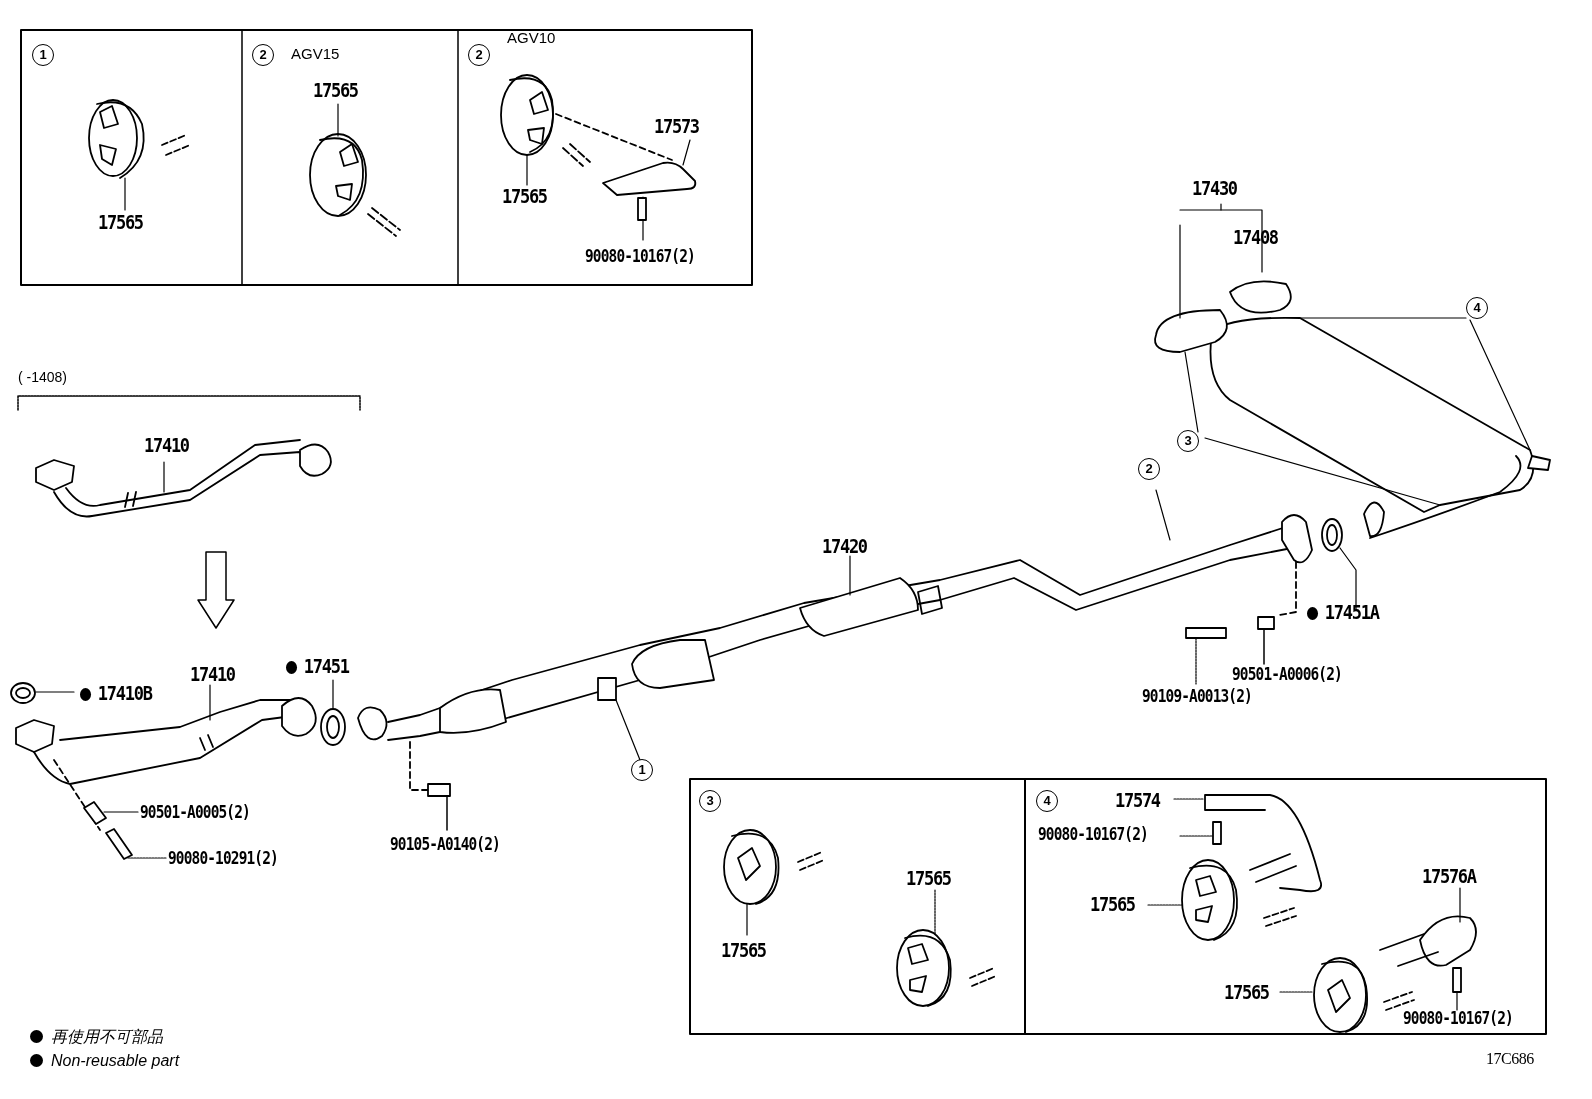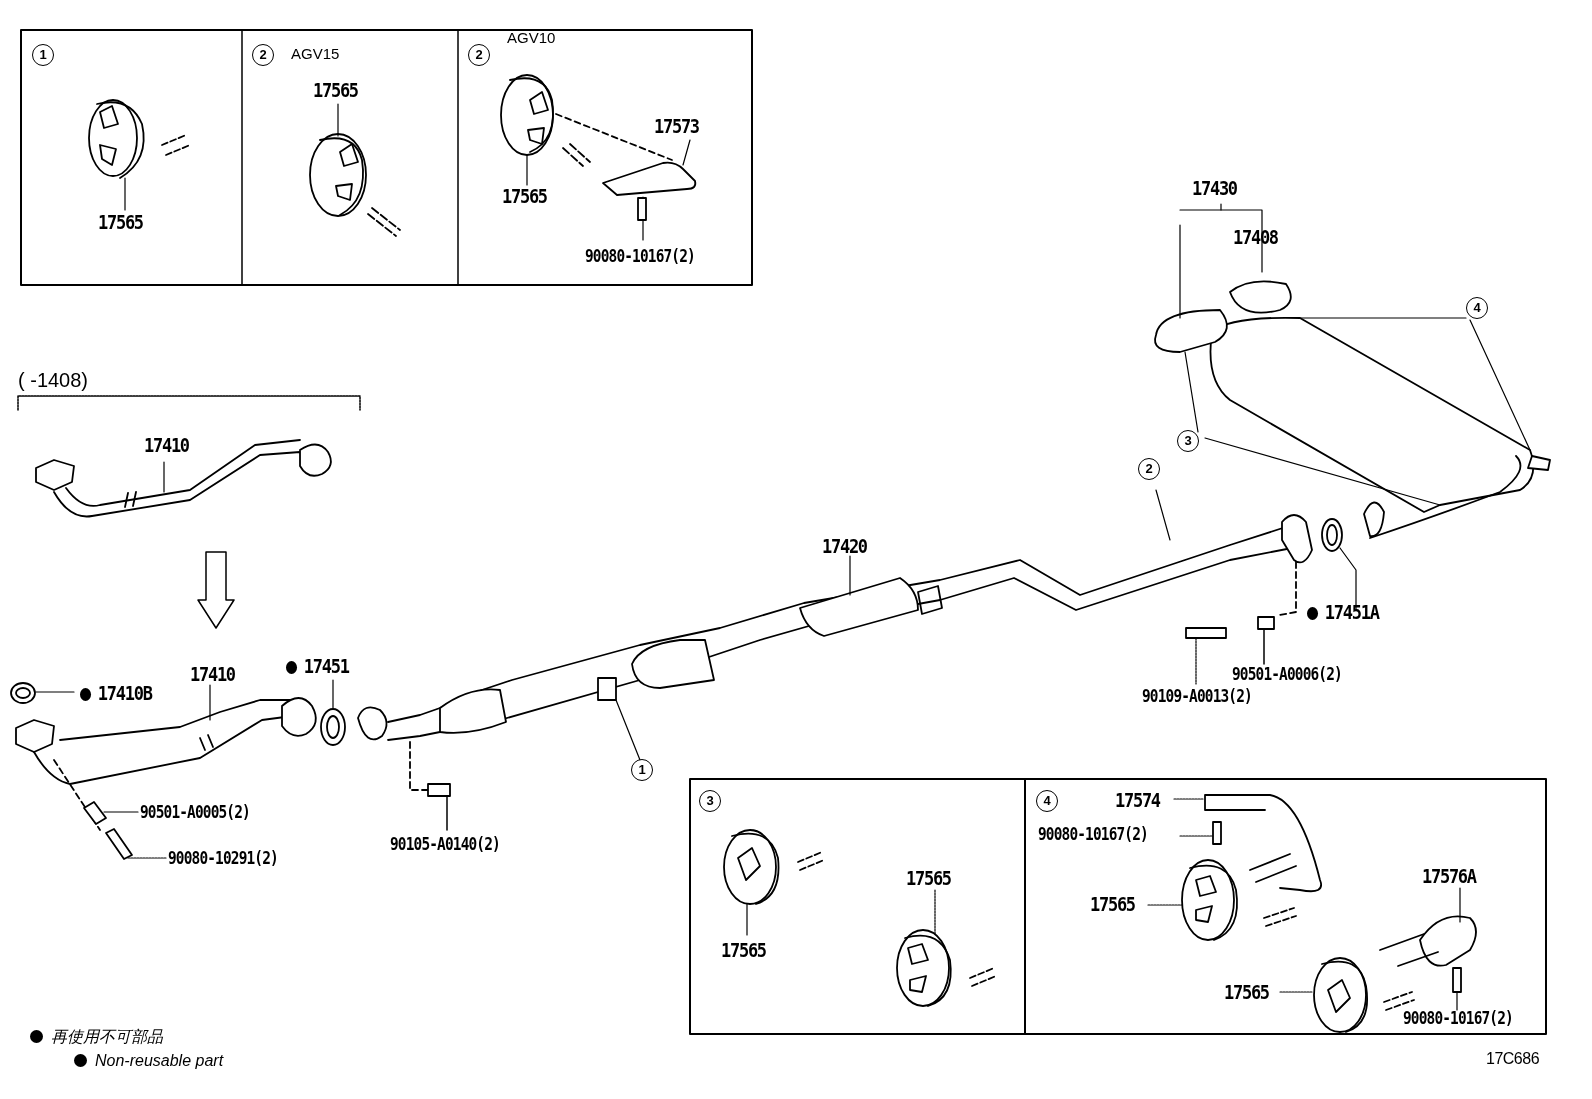--- a/index.html
+++ b/index.html
@@ -4,21 +4,21 @@
 <style>
   html,body{margin:0;padding:0;background:#fff;}
   body{width:1592px;height:1099px;position:relative;overflow:hidden;font-family:"DejaVu Sans Mono","Liberation Mono",monospace;color:#000;}
   svg{position:absolute;left:0;top:0;}
   .lbl{position:absolute;font-family:"DejaVu Sans Mono","Liberation Mono",monospace;font-weight:bold;font-size:20px;letter-spacing:-1.5px;white-space:nowrap;line-height:1;transform:scaleX(0.85);transform-origin:left top;}
   .sm{font-size:17px;letter-spacing:-1px;}
   .var{position:absolute;font-family:Liberation Sans, sans-serif;font-size:15px;white-space:nowrap;line-height:1;}
   .circ{position:absolute;width:20px;height:20px;border:1.6px solid #000;border-radius:50%;font-family:"Liberation Sans",sans-serif;font-size:13px;font-weight:bold;text-align:center;line-height:20px;background:#fff;}
   .legend{position:absolute;font-family:"Liberation Sans","DejaVu Sans",sans-serif;font-size:16px;line-height:1;white-space:nowrap;font-style:italic;}
   .dot{display:inline-block;width:13px;height:13px;border-radius:50%;background:#000;margin-right:8px;vertical-align:-1px;}
-  .code{position:absolute;font-family:Liberation Sans, sans-serif;font-size:16px;letter-spacing:-0.5px;}
+  .code{position:absolute;font-family:Liberation Serif, serif;font-size:16px;letter-spacing:-0.5px;}
 </style>
 </head>
 <body>
 
 <svg width="1592" height="1099" viewBox="0 0 1592 1099" fill="none" stroke="#000" stroke-width="1.8" stroke-linejoin="round" stroke-linecap="round">
 
   <rect x="21" y="30" width="731" height="255" stroke-width="2"></rect>
   <line x1="242" y1="30" x2="242" y2="285" stroke-width="1.5"></line>
   <line x1="458" y1="30" x2="458" y2="285" stroke-width="1.5"></line>
 
@@ -177,21 +177,21 @@
 <div class="var" style="left:291px;top:46px;">AGV15</div>
 <div class="circ" style="left:468px;top:44px;">2</div>
 <div class="var" style="left:507px;top:30px;">AGV10</div>
 
 <div class="lbl" style="left:98px;top:212px;">17565</div>
 <div class="lbl" style="left:313px;top:80px;">17565</div>
 <div class="lbl" style="left:502px;top:186px;">17565</div>
 <div class="lbl" style="left:654px;top:116px;">17573</div>
 <div class="lbl sm" style="left:585px;top:248px;">90080-10167(2)</div>
 
-<div class="var" style="left:18px;top:370px;font-size:20px;">(      -1408)</div>
+<div class="var" style="left:18px;top:370px;font-size:14px;">(      -1408)</div>
 
 <div class="lbl" style="left:144px;top:435px;">17410</div>
 <div class="lbl" style="left:190px;top:664px;">17410</div>
 <div class="lbl" style="left:80px;top:683px;"><span class="dot"></span><span>17410B</span></div>
 <div class="lbl" style="left:286px;top:656px;"><span class="dot"></span><span>17451</span></div>
 <div class="lbl sm" style="left:140px;top:804px;">90501-A0005(2)</div>
 <div class="lbl sm" style="left:168px;top:850px;">90080-10291(2)</div>
 <div class="lbl sm" style="left:390px;top:836px;">90105-A0140(2)</div>
 <div class="lbl" style="left:822px;top:536px;">17420</div>
 <div class="circ" style="left:631px;top:759px;">1</div>
@@ -209,15 +209,15 @@
 <div class="lbl" style="left:906px;top:868px;">17565</div>
 <div class="circ" style="left:1036px;top:790px;">4</div>
 <div class="lbl" style="left:1115px;top:790px;">17574</div>
 <div class="lbl sm" style="left:1038px;top:826px;">90080-10167(2)</div>
 <div class="lbl" style="left:1090px;top:894px;">17565</div>
 <div class="lbl" style="left:1422px;top:866px;">17576A</div>
 <div class="lbl" style="left:1224px;top:982px;">17565</div>
 <div class="lbl sm" style="left:1403px;top:1010px;">90080-10167(2)</div>
 
 <div class="legend" style="left:30px;top:1029px;"><span class="dot"></span><span>再使用不可部品</span></div>
-<div class="legend" style="left:30px;top:1053px;margin-left:44px;"><span class="dot"></span><span>Non-reusable part</span></div>
+<div class="legend" style="left:30px;top:1053px;"><span class="dot"></span><span>Non-reusable part</span></div>
 
 <div class="code" style="left:1486px;top:1050px;">17C686</div>
 
 </body></html>

